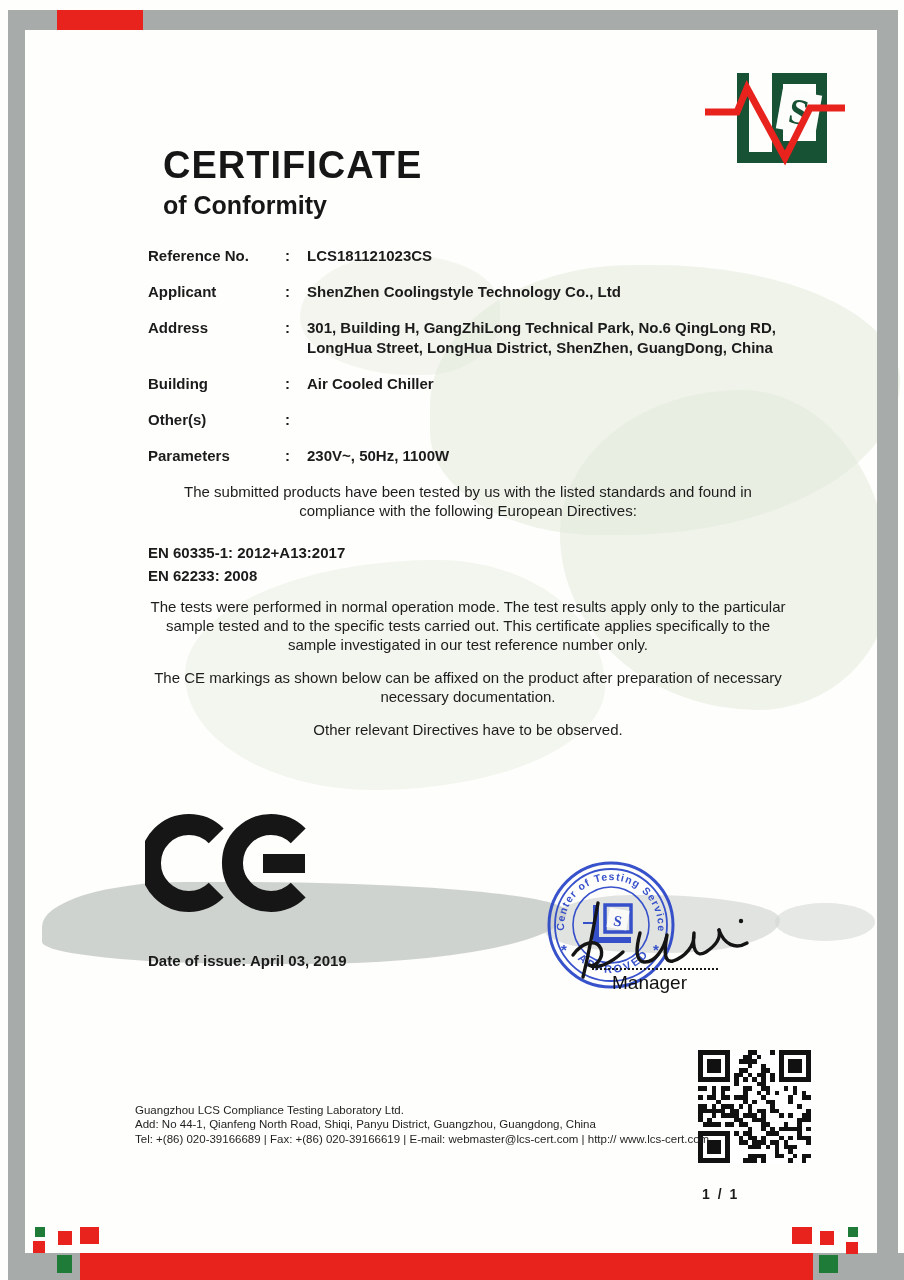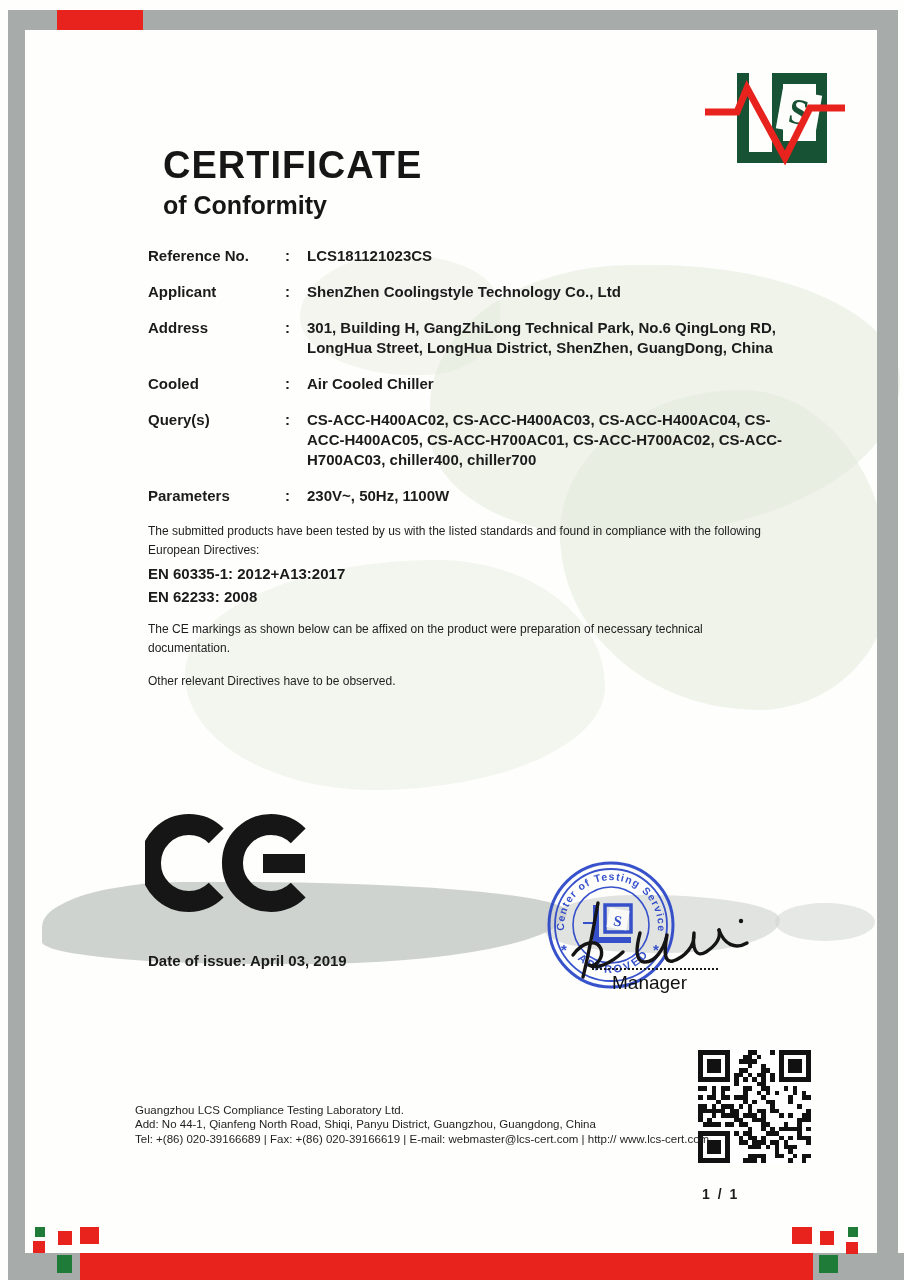--- a/index.html
+++ b/index.html
@@ -34,21 +34,21 @@
   .content { position:absolute; z-index:4; color:#1b1b1b; }
   #title-block { left:163px; top:144px; }
   #title-line1 { font-size:38px; font-weight:bold; letter-spacing:1px; color:#161616; }
   #title-line2 { font-size:25px; font-weight:bold; margin-top:4px; color:#161616; }
 
   #flow { left:148px; top:246px; width:640px; }
   .field-row { display:flex; margin-bottom:16px; font-size:15px; font-weight:bold; line-height:20px; }
   .f-label { width:137px; flex:none; }
   .f-colon { width:22px; flex:none; }
   .f-value { flex:1; }
-  .para { font-size:12px; line-height:19px; margin:14px 0 0 0; color:#1d1d1d; }
+  .para { font-size:15px; line-height:19px; margin:14px 0 0 0; color:#1d1d1d;text-align:center; }
   .bold-line { font-size:15px; font-weight:bold; line-height:19.5px; margin-top:14px; }
   .bold-tight { margin-top:3px; }
   #para2 { margin-top:12px; }
 
   #ce-svg { position:absolute; left:145px; top:806px; z-index:4; }
   #date-issue { left:148px; top:952px; font-size:15px; font-weight:bold; }
 
   #stamp-svg { position:absolute; left:544px; top:858px; z-index:4; opacity:.93; }
   #sig-svg { position:absolute; left:545px; top:895px; z-index:5; }
   #sig-line { position:absolute; left:592px; top:952px; width:126px; height:18px;
@@ -123,42 +123,42 @@
       <span class="f-value">ShenZhen Coolingstyle Technology Co., Ltd</span>
     </div>
 
     <div class="field-row">
       <span class="f-label">Address</span>
       <span class="f-colon">:</span>
       <span class="f-value">301, Building H, GangZhiLong Technical Park, No.6 QingLong RD, LongHua Street, LongHua District, ShenZhen, GuangDong, China</span>
     </div>
 
     <div class="field-row">
-      <span class="f-label">Cooled</span>
+      <span class="f-label">Building</span>
       <span class="f-colon">:</span>
       <span class="f-value">Air Cooled Chiller</span>
     </div>
 
     <div class="field-row">
-      <span class="f-label">Query(s)</span>
-      <span class="f-colon">:</span>
-      <span class="f-value">CS-ACC-H400AC02, CS-ACC-H400AC03, CS-ACC-H400AC04, CS-ACC-H400AC05, CS-ACC-H700AC01, CS-ACC-H700AC02, CS-ACC-H700AC03, chiller400, chiller700</span>
+      <span class="f-label">Other(s)</span>
+      <span class="f-colon">:</span>
     </div>
 
     <div class="field-row">
       <span class="f-label">Parameters</span>
       <span class="f-colon">:</span>
       <span class="f-value">230V~, 50Hz, 1100W</span>
     </div>
   </div>
 
     <div class="para">The submitted products have been tested by us with the listed standards and found in compliance with the following European Directives:</div>
-    <div class="bold-line" style="margin-top:4px;">EN 60335-1: 2012+A13:2017</div>
+    <div class="bold-line" style="margin-top:23px;">EN 60335-1: 2012+A13:2017</div>
     <div class="bold-line bold-tight">EN 62233: 2008</div>
-    <div class="para">The CE markings as shown below can be affixed on the product were preparation of necessary technical documentation.</div>
+    <div class="para" id="para2">The tests were performed in normal operation mode. The test results apply only to the particular sample tested and to the specific tests carried out. This certificate applies specifically to the sample investigated in our test reference number only.</div>
+    <div class="para">The CE markings as shown below can be affixed on the product after preparation of necessary necessary documentation.</div>
     <div class="para">Other relevant Directives have to be observed.</div>
   </div>
 
   <svg id="ce-svg" width="170" height="118" viewBox="0 0 170 118">
     <g fill="none" stroke="#161616" stroke-width="21">
       <path d="M 71.2 29.8 A 38.5 38.5 0 1 0 71.2 84.2"></path>
       <path d="M 153.2 29.8 A 38.5 38.5 0 1 0 153.2 84.2"></path>
     </g>
     <rect x="118" y="48" width="42" height="19" fill="#161616"></rect>
   </svg>

